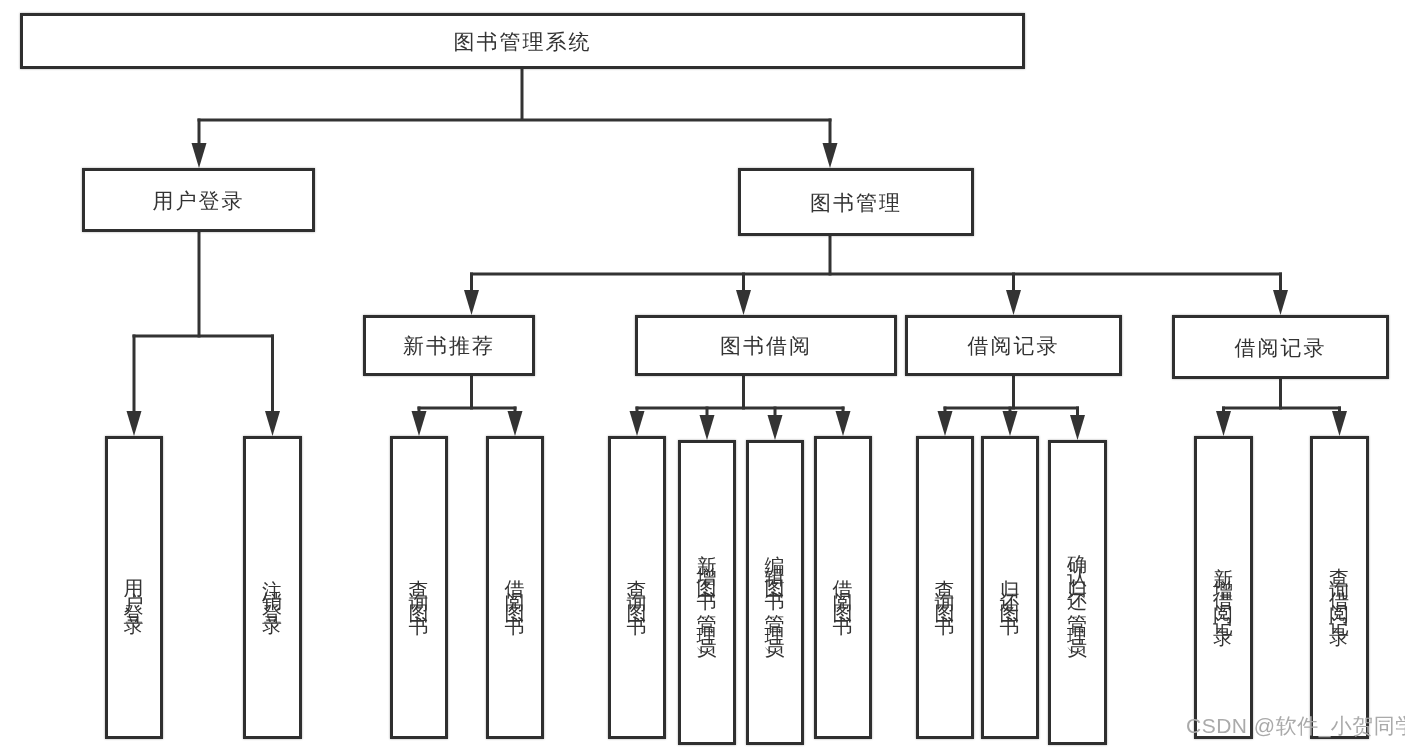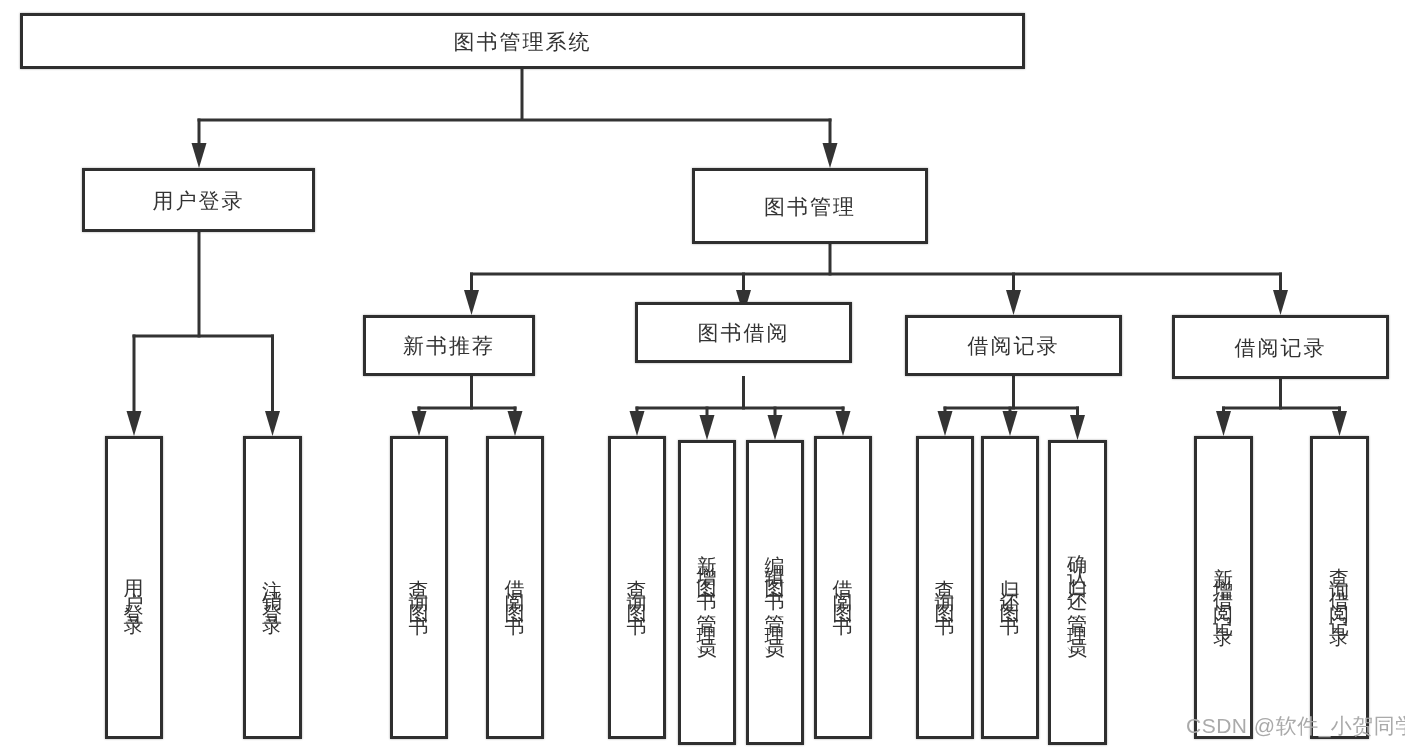--- a/index.html
+++ b/index.html
@@ -96,28 +96,28 @@
     </g>
   </svg>
 
   <div class="node h" style="left:20px;top:13px;width:1005px;height:56px">
     <span>图书管理系统</span>
   </div>
 
   <div class="node h" style="left:82px;top:168px;width:233px;height:64px">
     <span>用户登录</span>
   </div>
-  <div class="node h" style="left:692px;top:168px;width:236px;height:76px">
+  <div class="node h" style="left:738px;top:168px;width:236px;height:68px">
     <span>图书管理</span>
   </div>
 
   <div class="node h" style="left:363px;top:315px;width:172px;height:61px">
     <span>新书推荐</span>
   </div>
-  <div class="node h" style="left:635px;top:302px;width:217px;height:61px">
+  <div class="node h" style="left:635px;top:315px;width:262px;height:61px">
     <span>图书借阅</span>
   </div>
   <div class="node h" style="left:905px;top:315px;width:217px;height:61px">
     <span>借阅记录</span>
   </div>
   <div class="node h" style="left:1172px;top:315px;width:217px;height:64px">
     <span>借阅记录</span>
   </div>
 
   <div class="node v" style="left:105px;top:436px;width:58px;height:303px">

